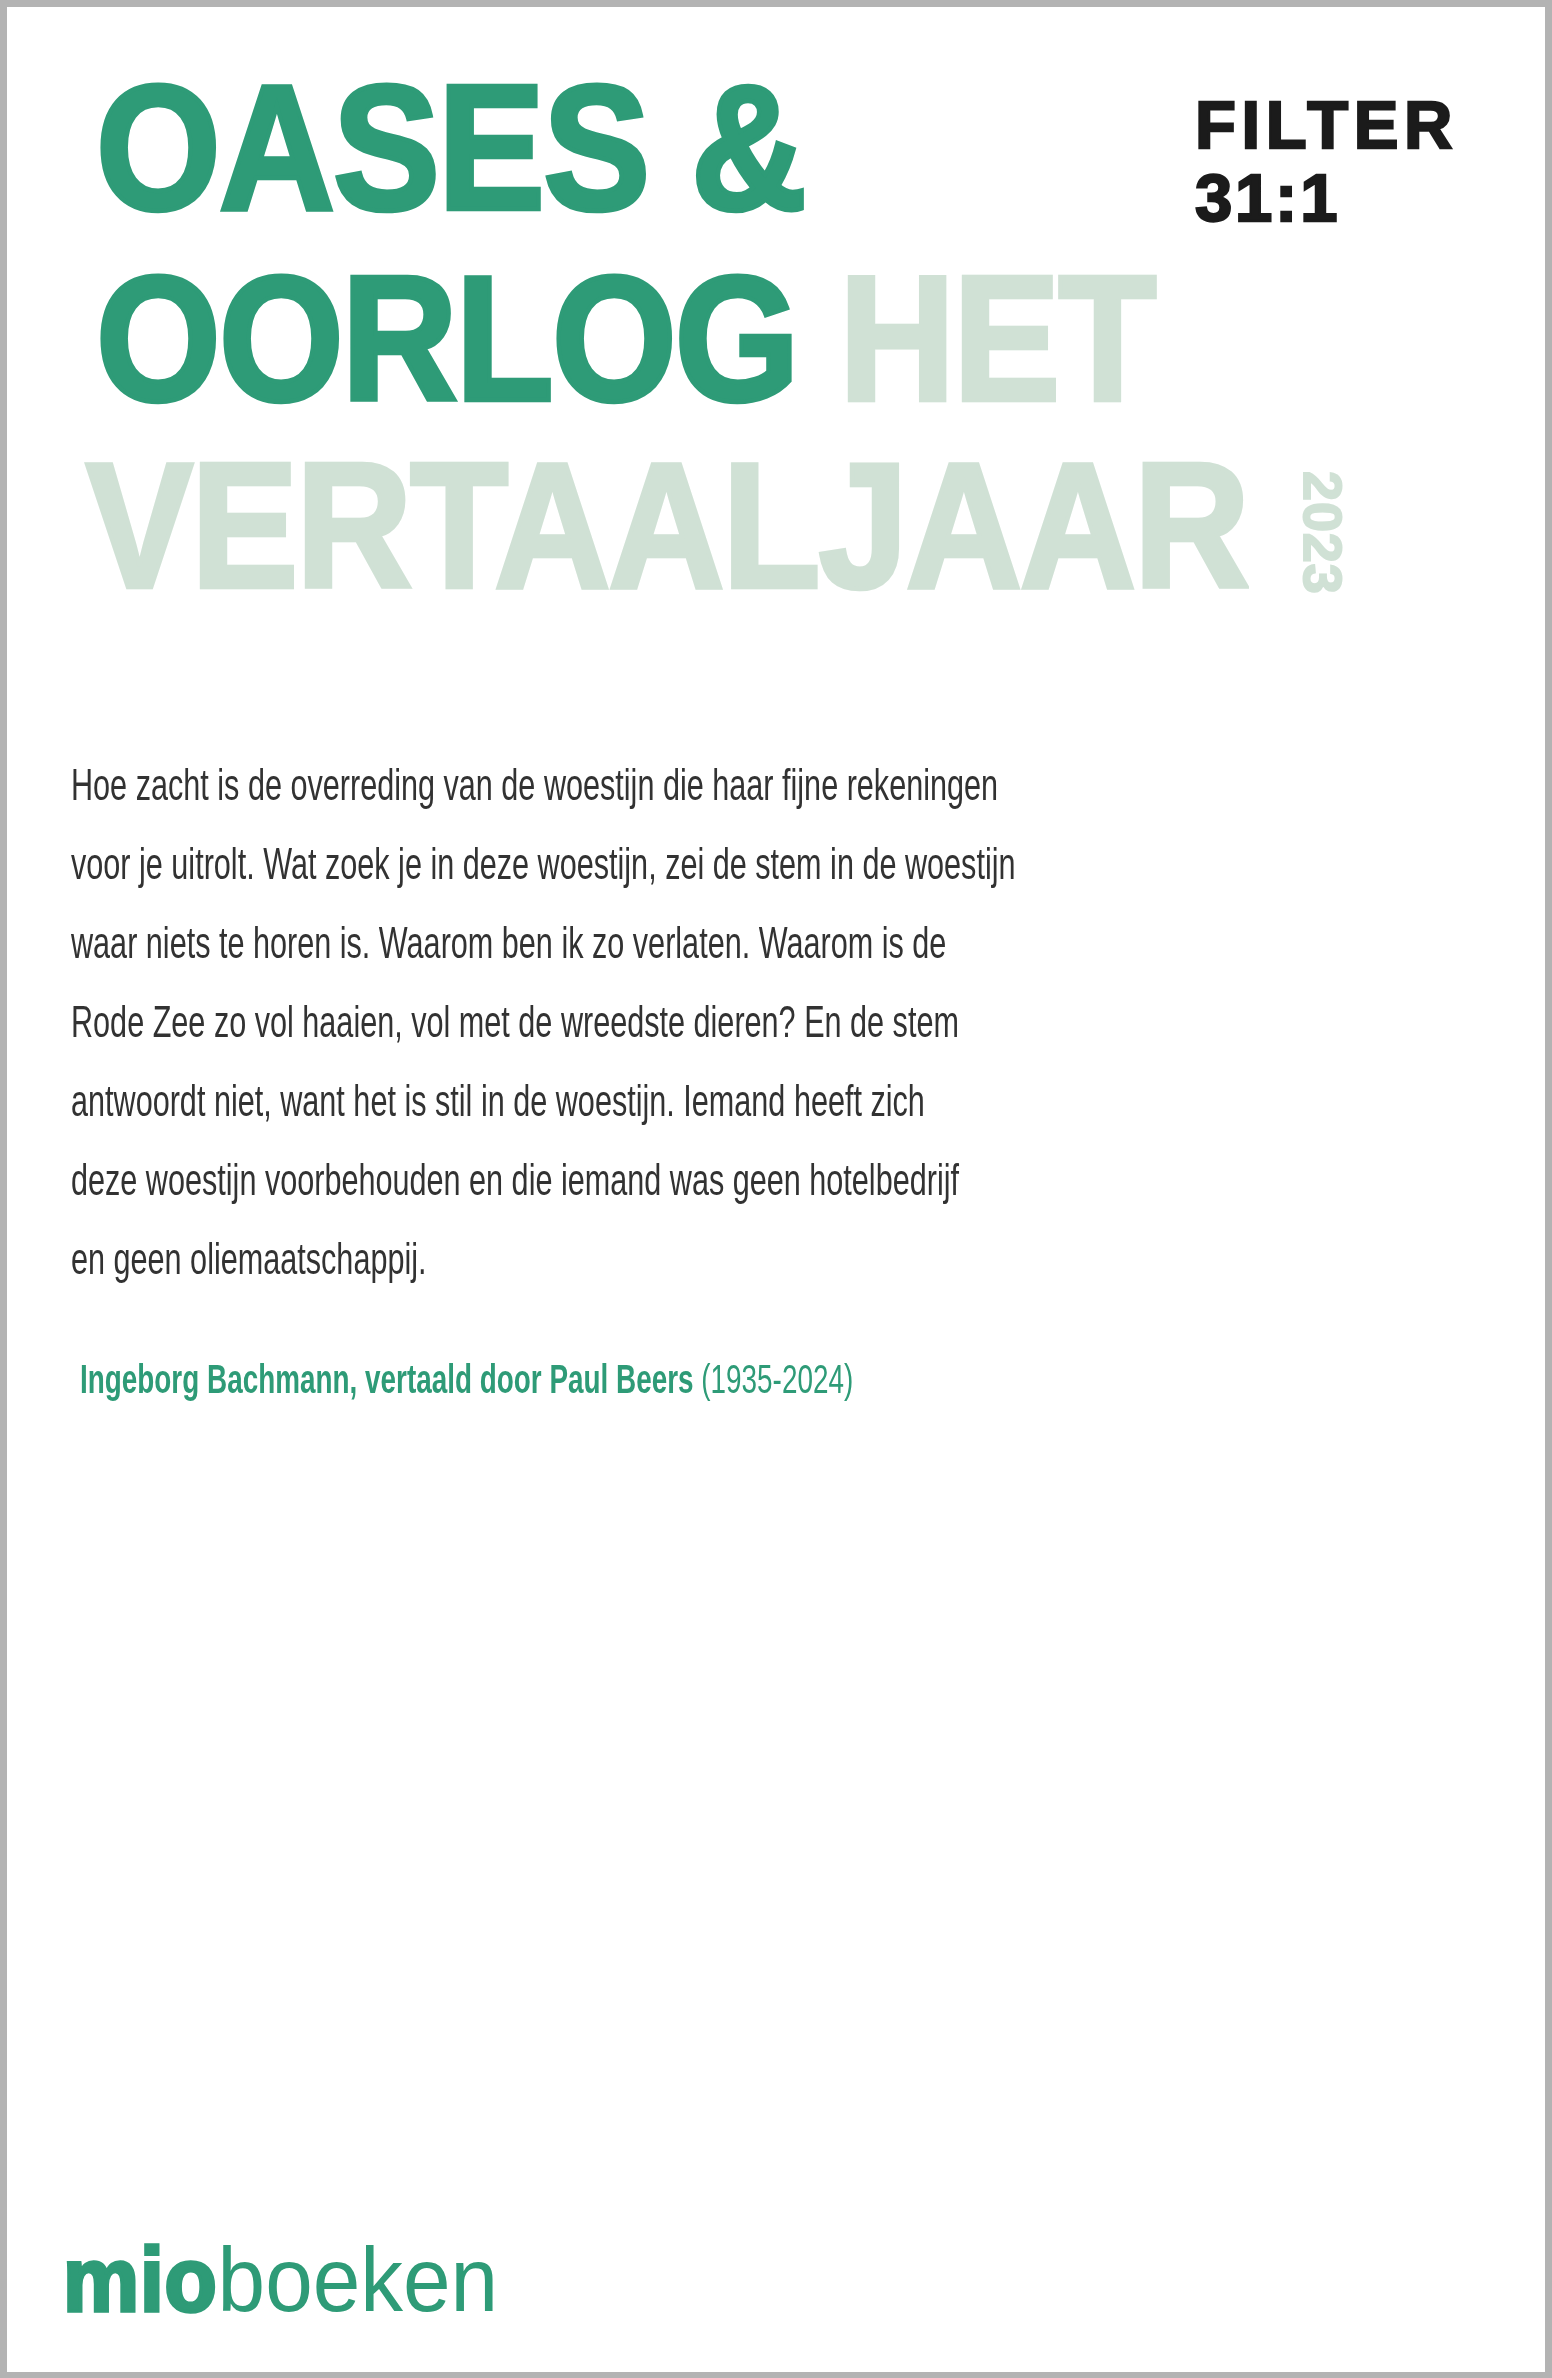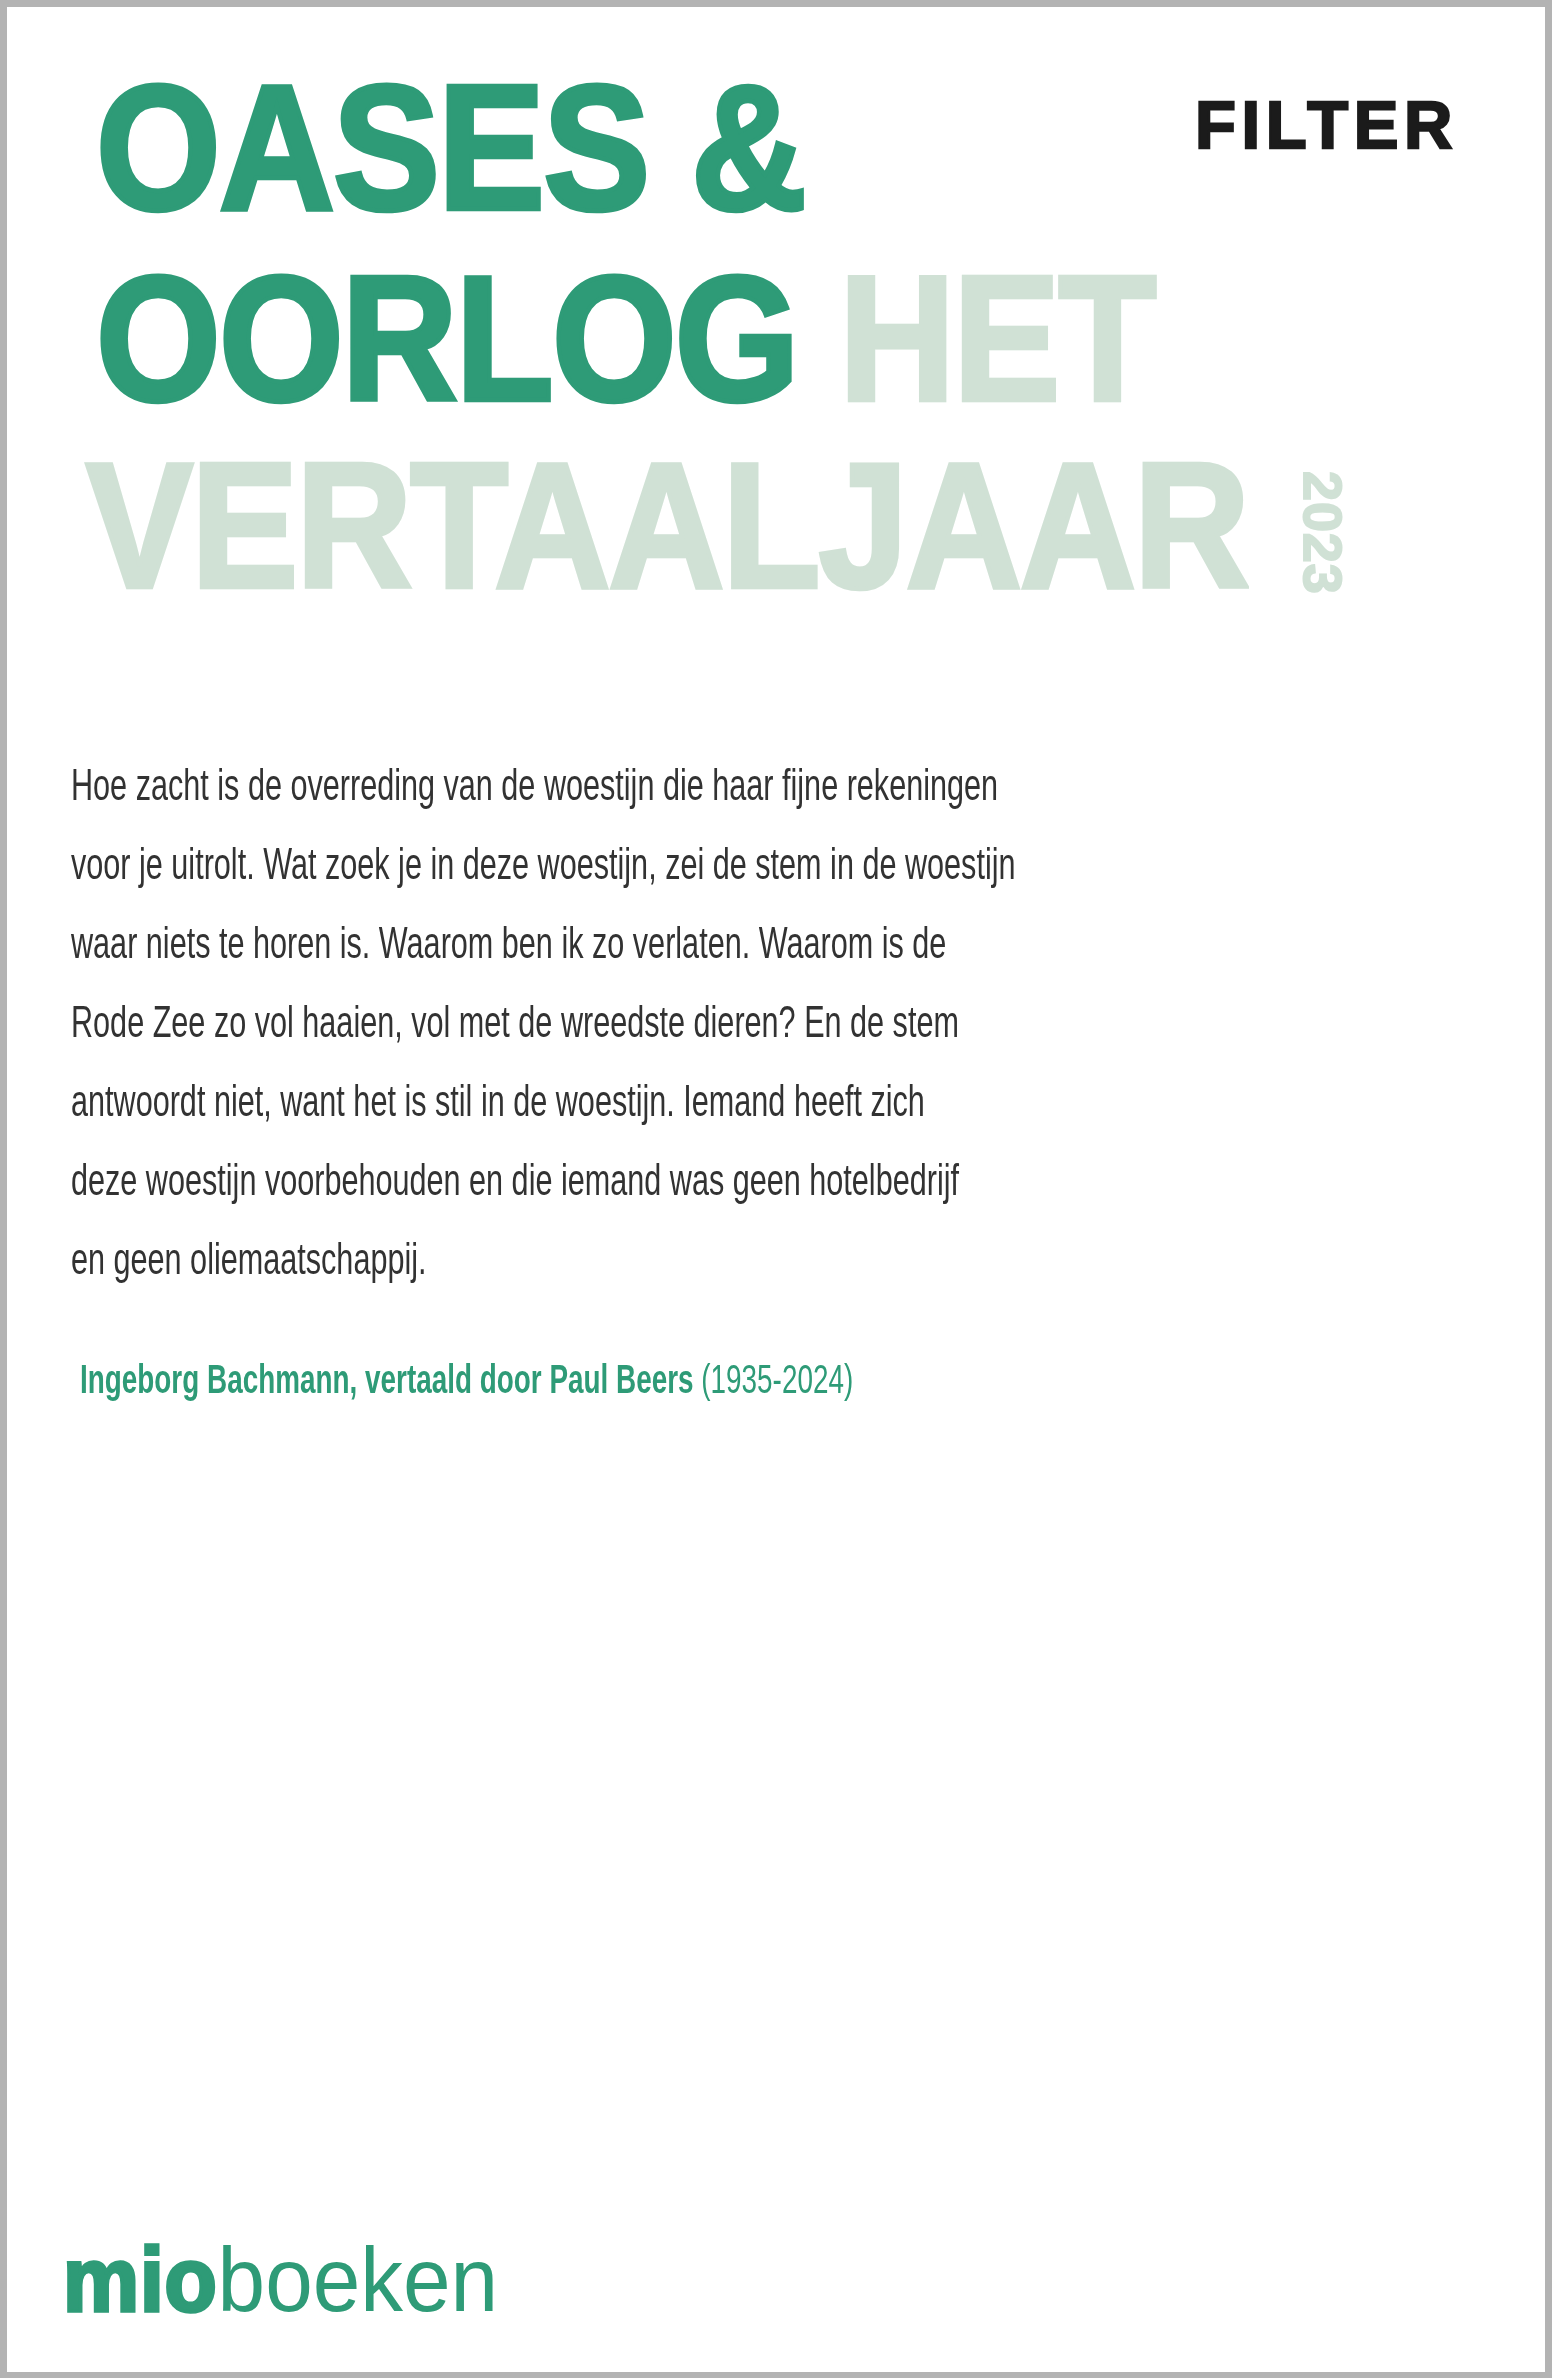--- a/index.html
+++ b/index.html
@@ -97,20 +97,21 @@
   .logo .logo-bold{font-weight:800;-webkit-text-stroke:3.7px;letter-spacing:0.9px;}
   .logo .logo-light{font-weight:300;letter-spacing:0;}
 </style>
 </head>
 <body>
 
 <div class="page">
 
   <div class="masthead">
     <div class="m-title">FILTER</div>
+    <div class="m-issue">31:1</div>
   </div>
 
   <div class="t-line t1">
     <span>OASES &amp;</span>
   </div>
 
   <div class="t-line t2">
     <span class="dark">OORLOG</span><span class="light">HET</span>
   </div>
 

